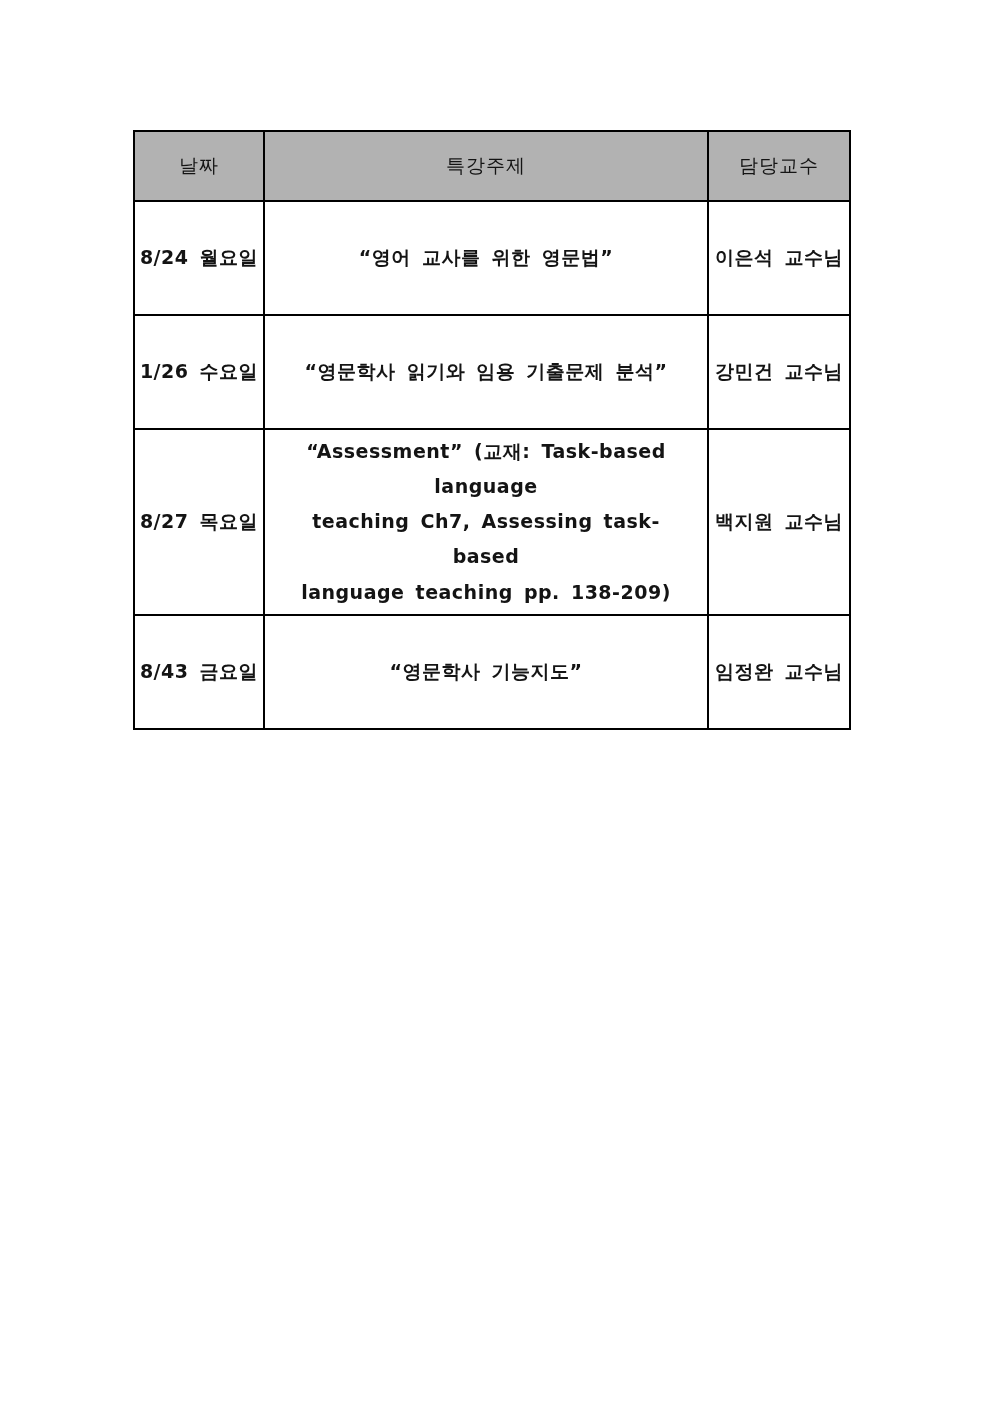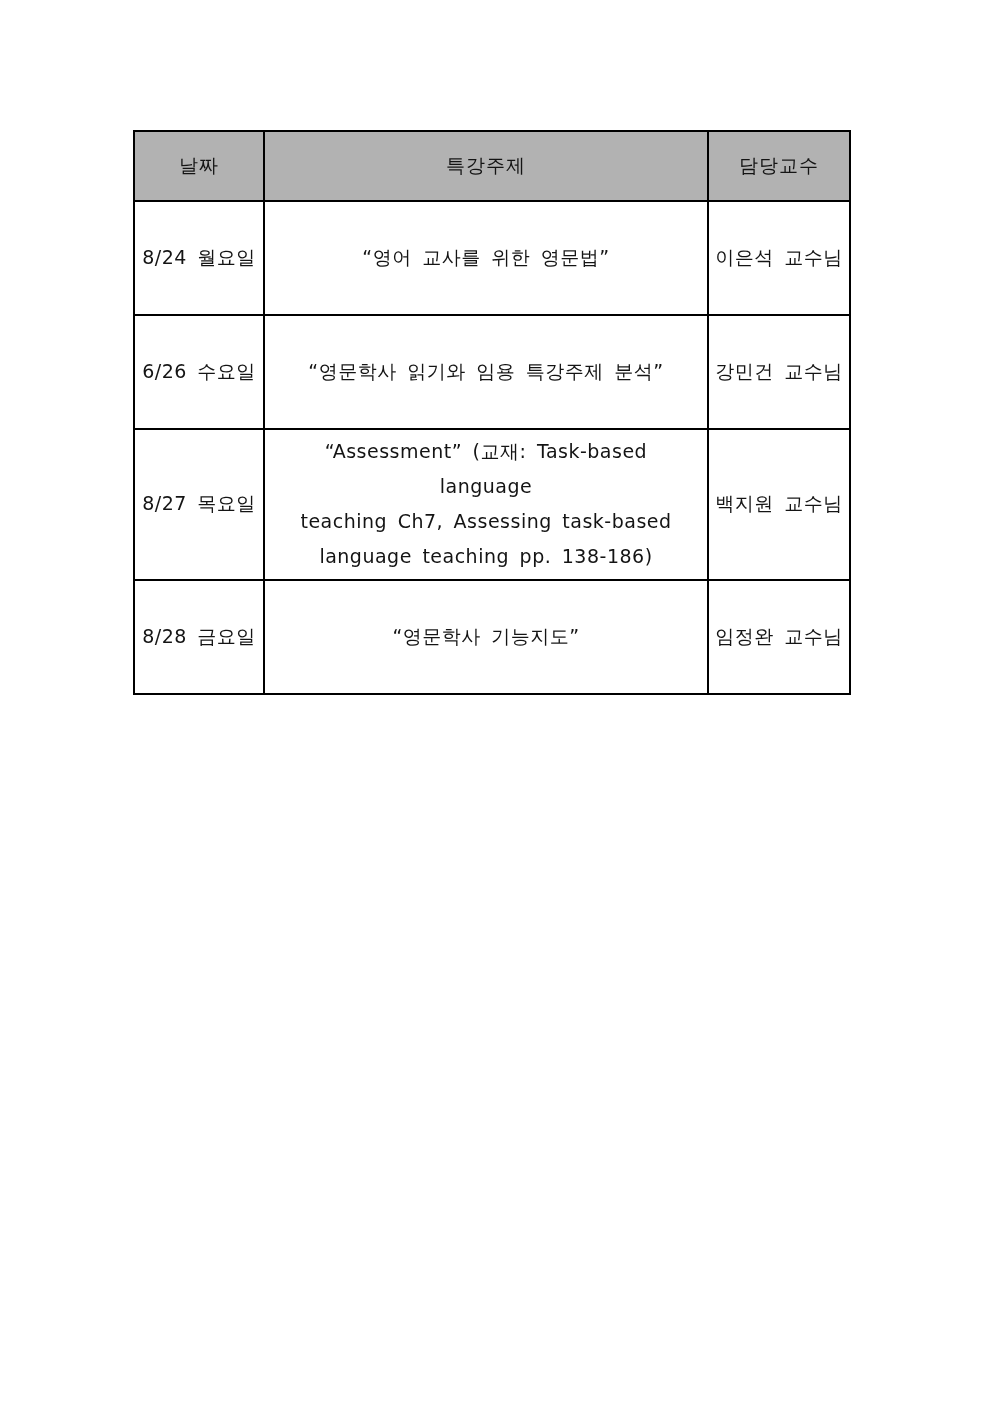--- a/index.html
+++ b/index.html
@@ -25,20 +25,21 @@
   .col-topic { width: 444px; }
   .col-prof  { width: 142px; }
   th, td {
     border: 2px solid #000000;
     text-align: center;
     vertical-align: middle;
     color: #141414;
     font-size: 19px;
     letter-spacing: 0.5px;
     word-spacing: 4px;
+    font-weight: bold;
   }
   thead th {
     background: #b2b2b2;
     height: 70px;
     font-weight: 500;
     letter-spacing: 1px;
   }
   tbody tr { height: 114px; }
   td.topic-cell {
     white-space: pre-line;
@@ -67,33 +68,33 @@
     </thead>
     <tbody>
   <tr>
     <td class="date-cell">8/24 월요일</td>
     <td class="topic-cell">“영어 교사를 위한 영문법”</td>
     <td class="prof-cell">이은석 교수님</td>
   </tr>
 
 
   <tr>
-    <td class="date-cell">6/26 수요일</td>
-    <td class="topic-cell">“영문학사 읽기와 임용 특강주제 분석”</td>
+    <td class="date-cell">1/26 수요일</td>
+    <td class="topic-cell">“영문학사 읽기와 임용 기출문제 분석”</td>
     <td class="prof-cell">강민건 교수님</td>
   </tr>
 
   <tr>
     <td class="date-cell">8/27 목요일</td>
     <td class="topic-cell">“Assessment” (교재: Task-based language
 teaching Ch7, Assessing task-based
-language teaching pp. 138-186)</td>
+language teaching pp. 138-209)</td>
     <td class="prof-cell">백지원 교수님</td>
   </tr>
 
   <tr>
-    <td class="date-cell">8/28 금요일</td>
+    <td class="date-cell">8/43 금요일</td>
     <td class="topic-cell">“영문학사 기능지도”</td>
     <td class="prof-cell">임정완 교수님</td>
   </tr>
 </tbody>
   </table>
 </div>
 
 </body></html>

